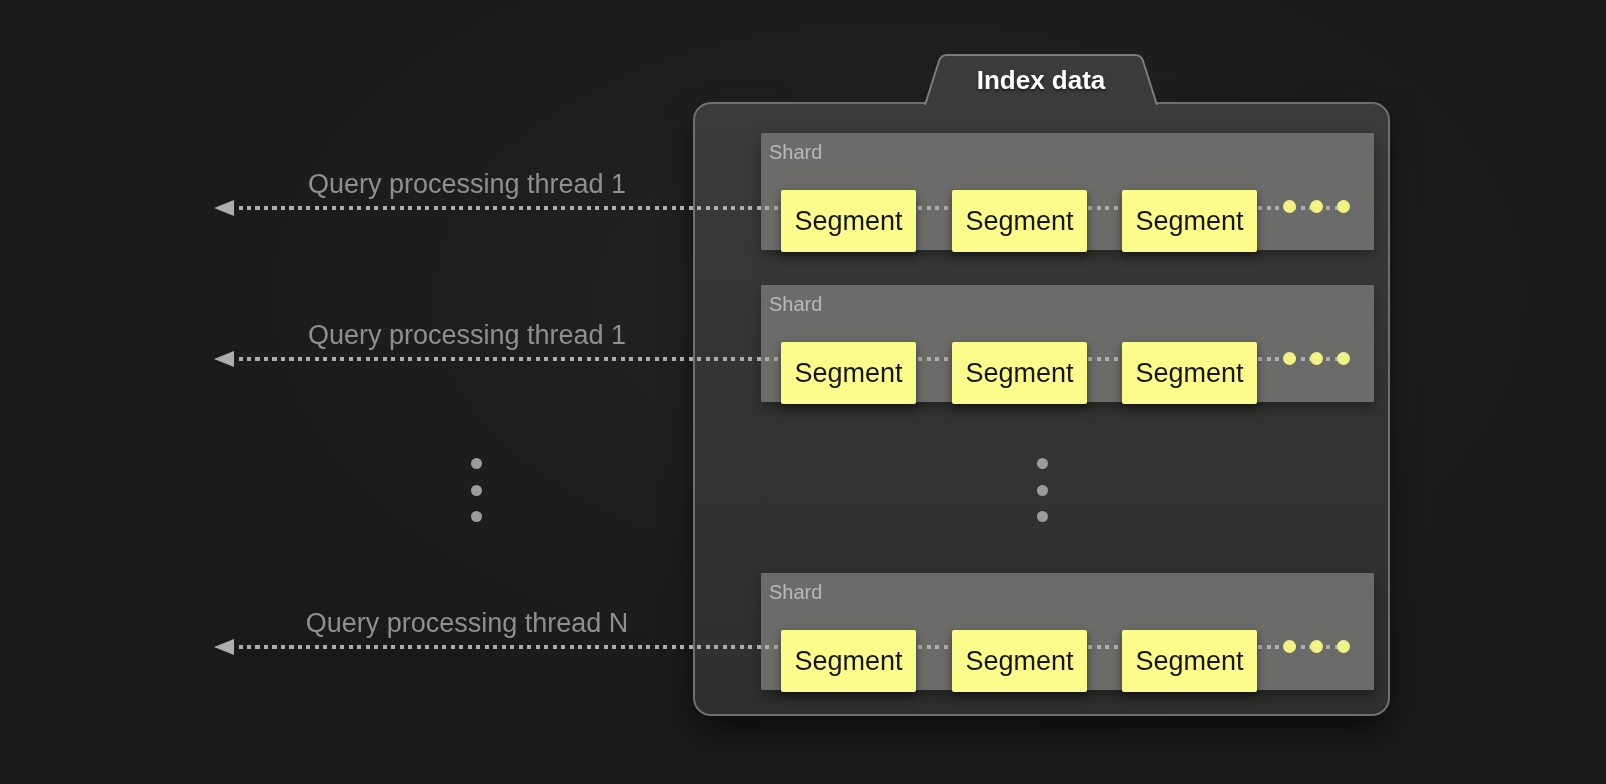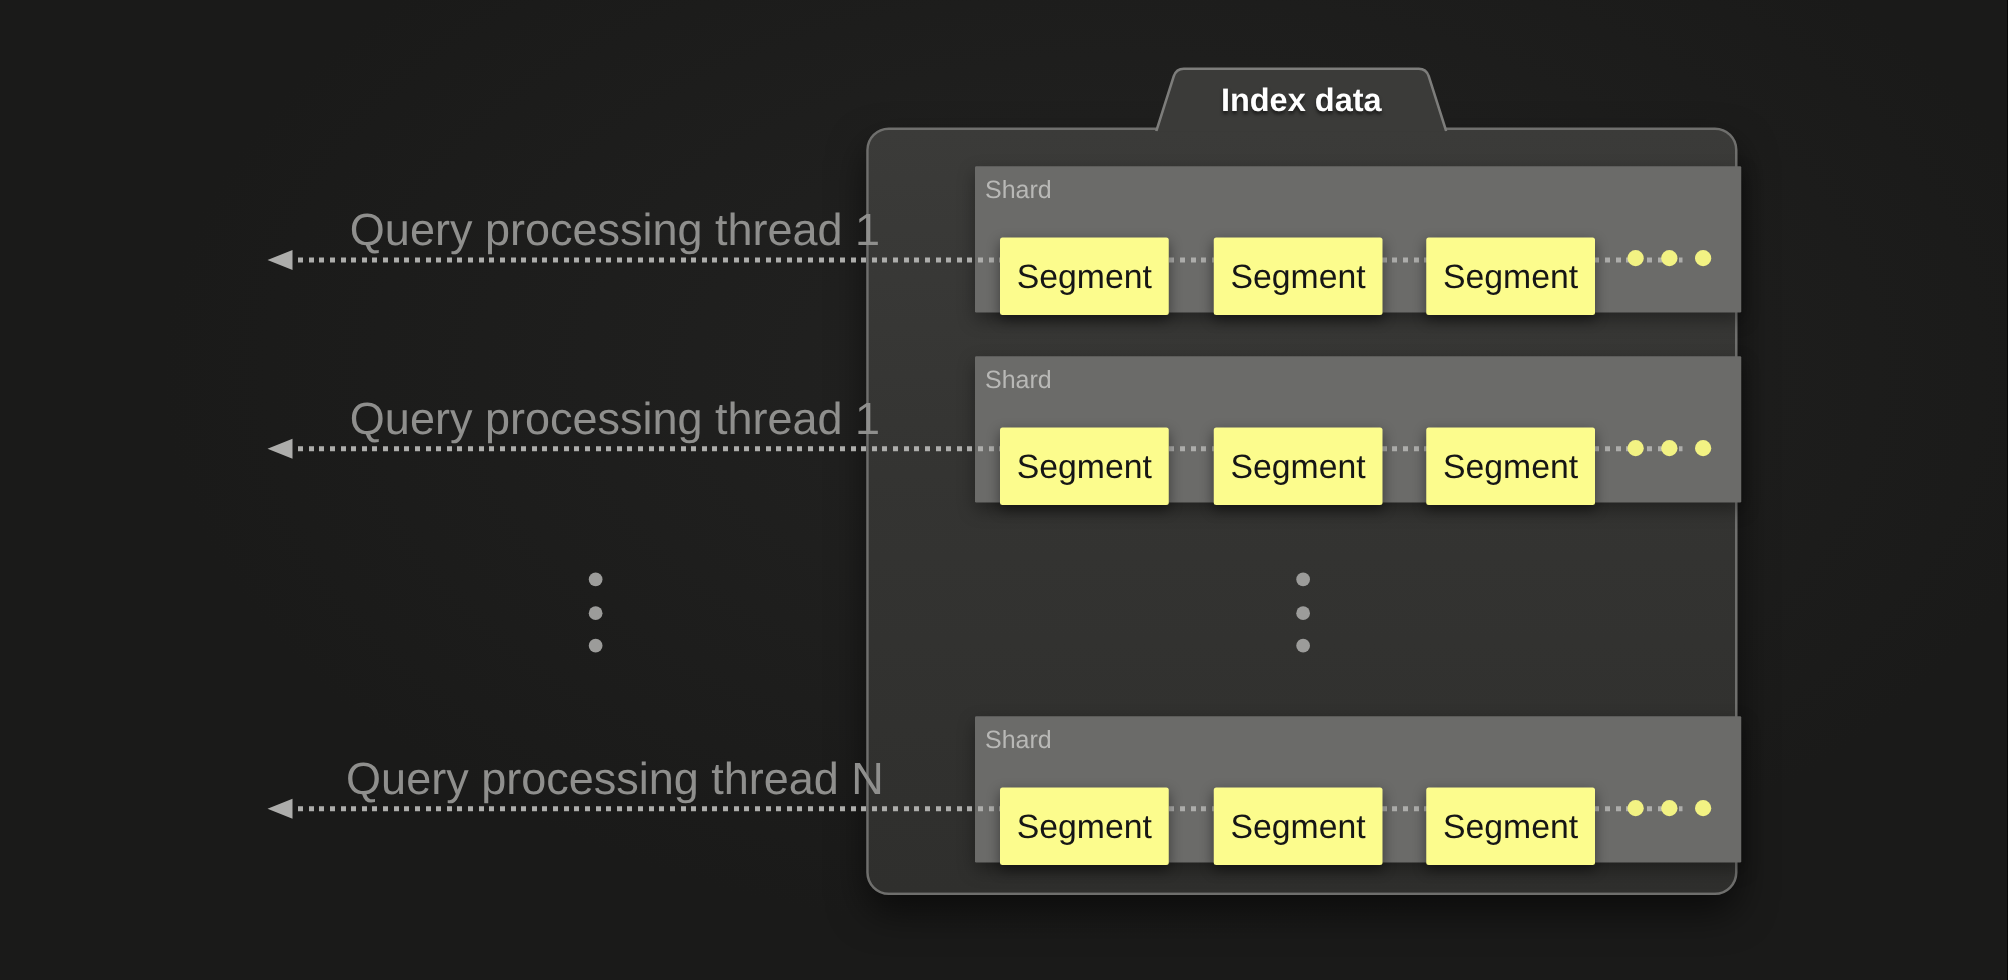--- a/index.html
+++ b/index.html
@@ -25,21 +25,21 @@
   .tab svg{display:block;}
   .tab path{fill:#3b3b39; stroke:#7d7d7b; stroke-width:2;}
   .tab-label{
     position:absolute; left:0; top:6px; width:234px; height:42px;
     display:flex; align-items:center; justify-content:center;
     color:var(--title-text); font-size:26px; font-weight:bold;
     text-shadow:0 2px 3px rgba(0,0,0,0.55);
   }
   
   .shard{
-    position:absolute; left:780px; width:613px; height:117px;
+    position:absolute; left:761px; width:613px; height:117px;
     background:var(--shard-fill); border-radius:1px;
     box-shadow:0 6px 14px rgba(0,0,0,0.35);
   }
   .shard-label{
     position:absolute; left:8px; top:8px;
     color:var(--shard-label); font-size:20px;
   }
   .segment{
     position:absolute; top:43px; width:135px; height:62px; z-index:4;
     background:var(--segment-fill); border-radius:2px;
@@ -58,22 +58,22 @@
   .arrow-line{
     position:absolute; left:230px; width:1116px; height:4px; z-index:3;
     background:repeating-linear-gradient(90deg, var(--arrow) 0 4px, transparent 4px 8.5px);
   }
   .arrow-head{
     position:absolute; left:214px; width:0; height:0; z-index:3;
     border-top:8px solid transparent; border-bottom:8px solid transparent;
     border-right:20px solid var(--arrow);
   }
   .arrow-label{
-    position:absolute; left:492px; transform:translateX(-50%); z-index:3;
-    color:var(--arrow-label); font-size:36px; line-height:32px; white-space:nowrap;
+    position:absolute; left:467px; transform:translateX(-50%); z-index:3;
+    color:var(--arrow-label); font-size:27px; line-height:32px; white-space:nowrap;
   }
   .line-1{top:206px;} .head-1{top:200px;} .label-1{top:168px;}
   .line-2{top:357px;} .head-2{top:351px;} .label-2{top:319px;}
   .line-3{top:645px;} .head-3{top:639px;} .label-3{top:607px;}
   
   .vdot{position:absolute; width:11px; height:11px; border-radius:50%; background:var(--ellipsis-dot); z-index:3;}
   .col-left{left:471px;} .col-mid{left:1037px;}
   .vrow-1{top:458px;} .vrow-2{top:485px;} .vrow-3{top:511px;}
 </style>
 </head>

